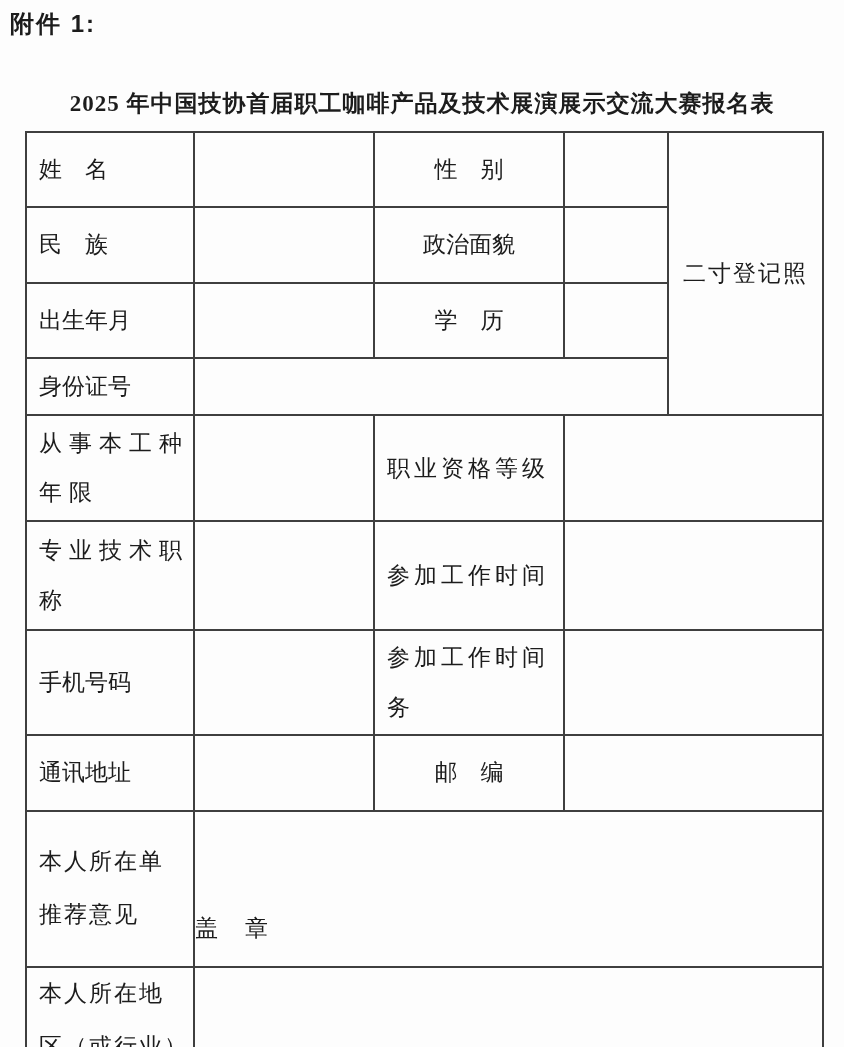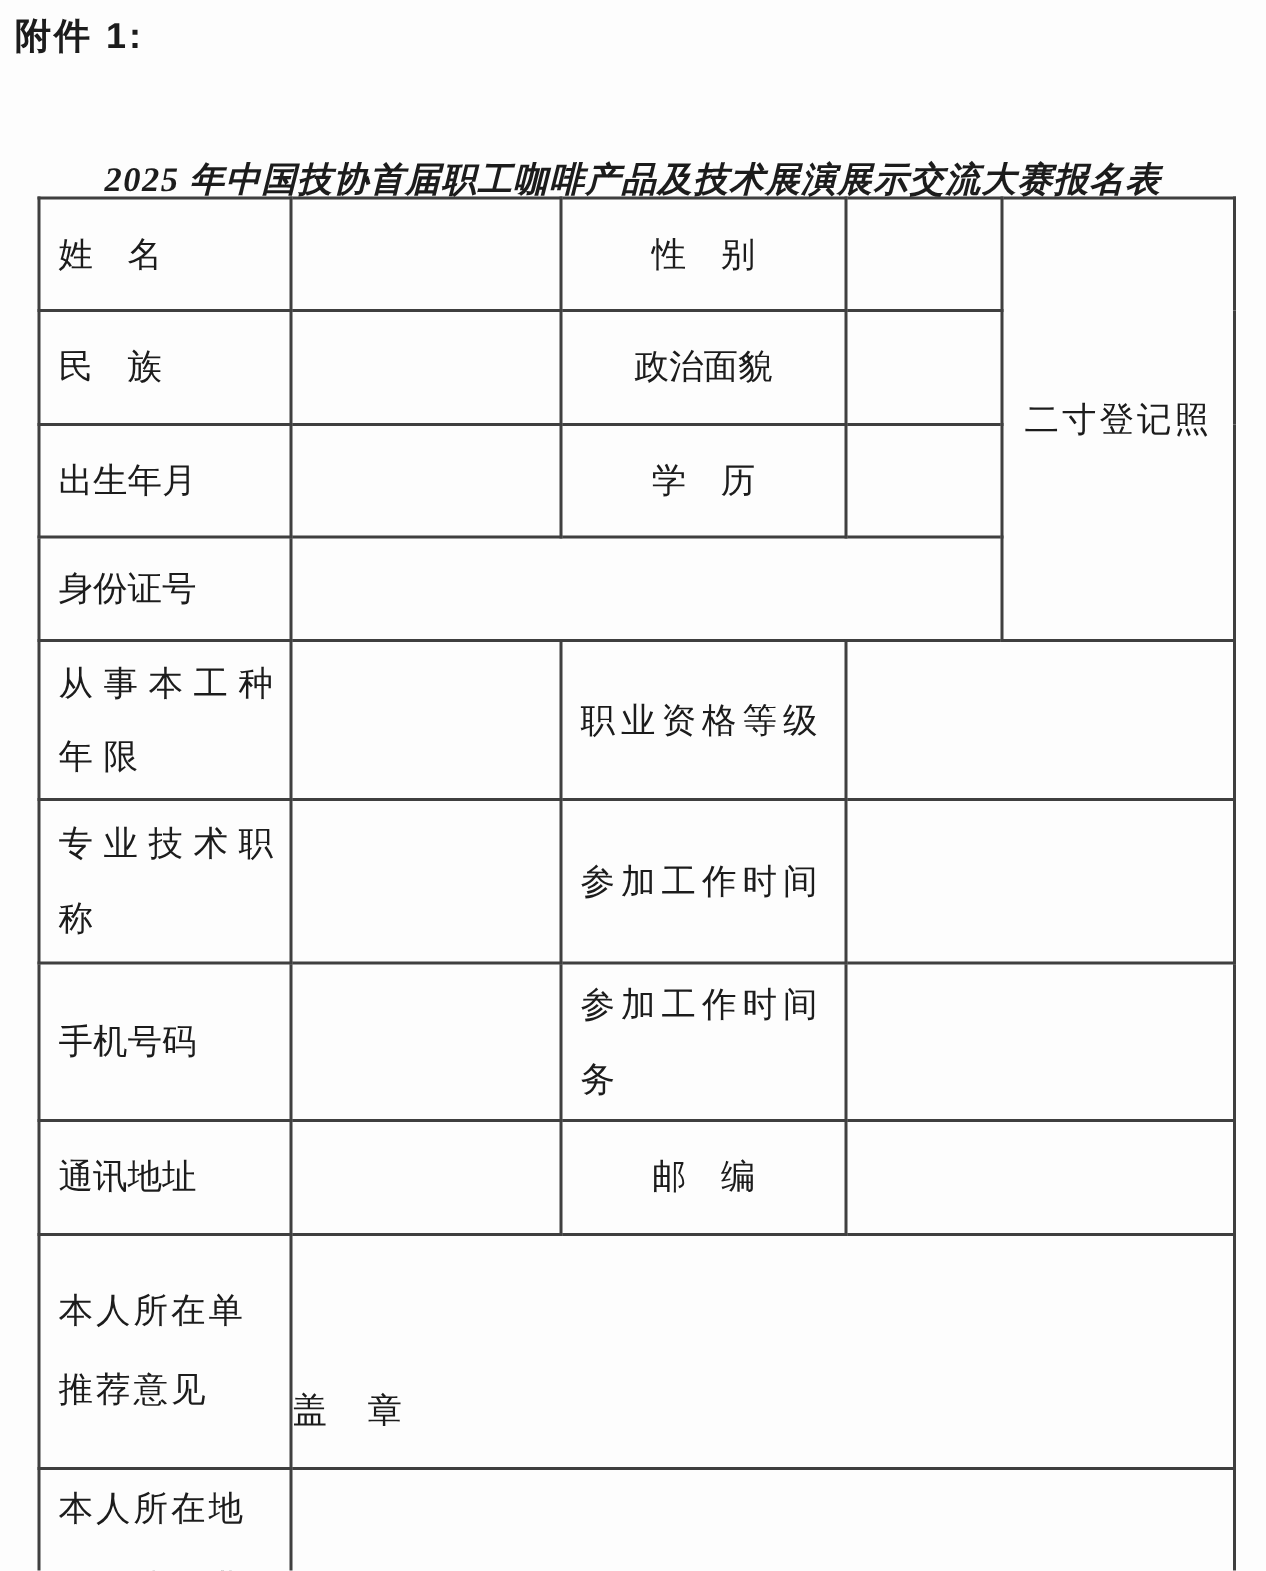--- a/index.html
+++ b/index.html
@@ -17,28 +17,27 @@
     position: absolute;
     top: 8px;
     left: 10px;
     font-size: 24px;
     font-weight: bold;
     letter-spacing: 2px;
     font-family: "Liberation Sans", sans-serif;
   }
   .title {
     position: absolute;
-    top: 104px;
+    top: 88px;
     left: 0;
     width: 100%;
     text-align: center;
     font-size: 23px;
     font-weight: bold;
     letter-spacing: 1px;
-    font-style: italic;
   }
   table.form {
     position: absolute;
     top: 131px;
     left: 25px;
     width: 797px;
     border-collapse: collapse;
     table-layout: fixed;
     border-radius: 16px;
   }
@@ -49,21 +48,21 @@
     vertical-align: middle;
     white-space: pre-line;
     line-height: 2.15;
     overflow: hidden;
   }
   td.blank { padding: 0; }
   td.c { text-align: center; padding: 12px; }
   tr.r1 { height: 50px; }
   tr.r2 { height: 35px; }
   tr.r3 { height: 53px; }
-  tr.r4 { height: 69px; }
+  tr.r4 { height: 57px; }
   tr.r5 { height: 106px; padding-left: 31px; }
   tr.r6 { height: 109px; }
   tr.r7 { height: 105px; }
   tr.r8 { height: 55px; }
   tr.r9 { height: 156px; margin-left: 47px; }
   tr.r10 { height: 158px; font-family: Liberation Serif, serif; }
   td.photo {
     text-align: center;
     padding: 0;
     letter-spacing: 2px;

